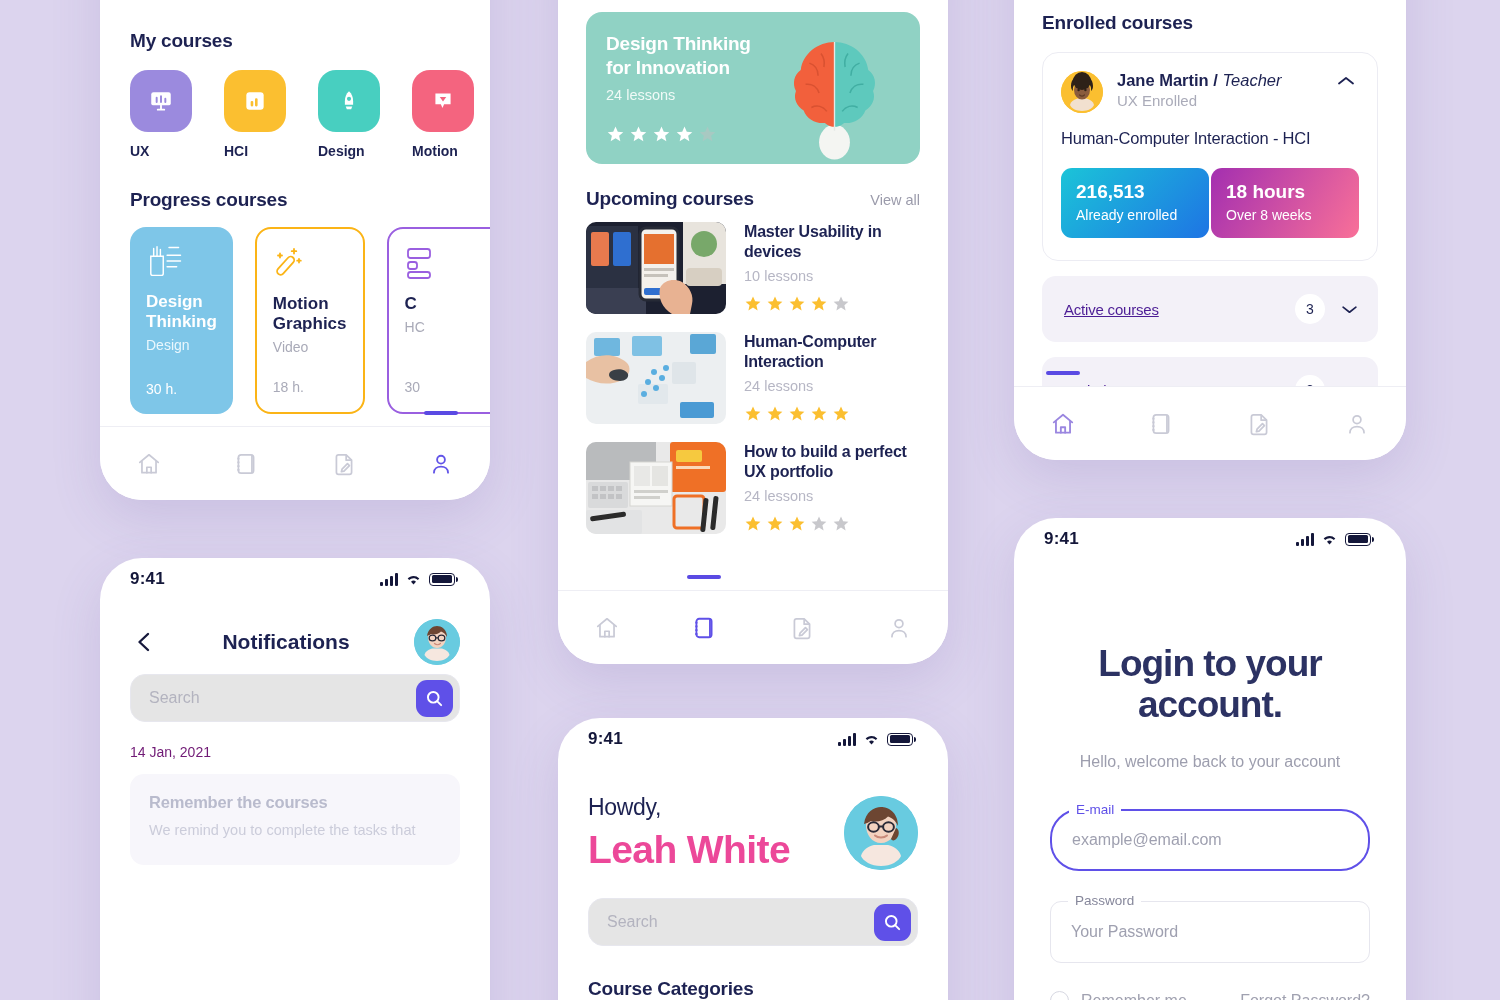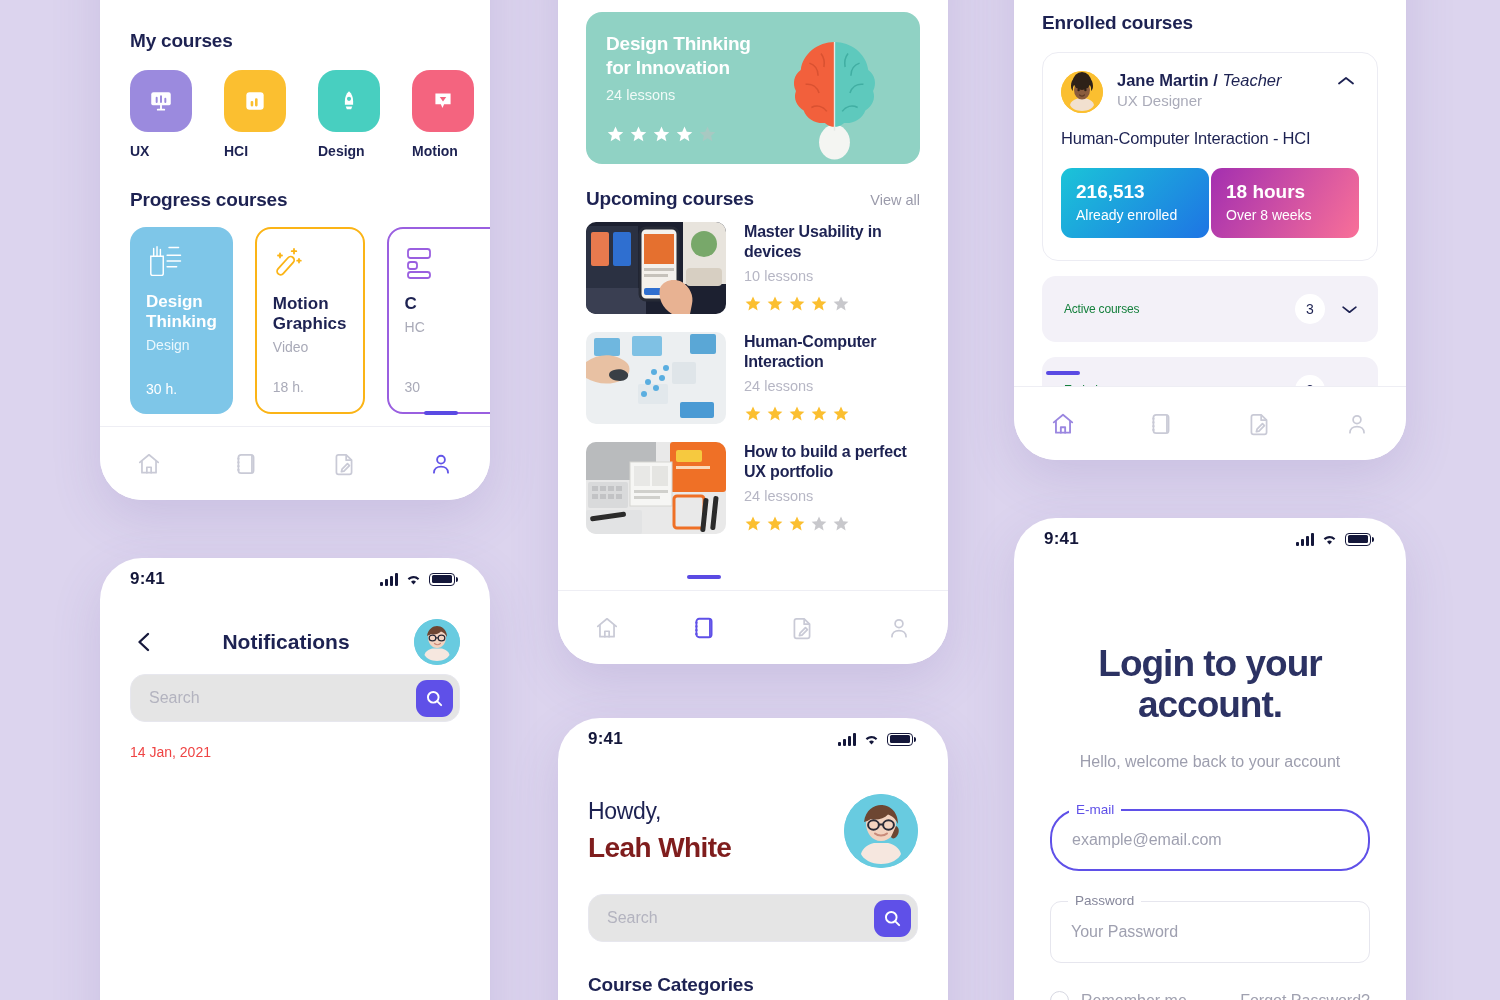--- a/index.html
+++ b/index.html
@@ -78,21 +78,21 @@
   .pcard .pc-sub { font-size: 14px; margin-top: 5px; }
   .pcard .pc-hours { font-size: 14px; margin-top: auto; }
 
   
   #p2 { left: 100px; top: 558px; width: 390px; height: 500px; }
   #p2 .body { padding: 10px 30px 0 30px; }
   .nav-head { display: flex; align-items: center; justify-content: space-between; height: 64px; }
   .nav-head h2 { font-size: 21px; font-weight: bold; color: #1d2252; }
   .back-btn { width: 28px; height: 28px; display: flex; align-items: center; justify-content: center;
               background: none; border: 0; cursor: pointer; }
-  .date-label { font-size: 14px; color: #ef4444; margin: 22px 0 14px; font-weight: 500; }
+  .date-label { font-size: 14px; color: #701a75; margin: 22px 0 14px; font-weight: 500; }
   .notif { background: #f3f1f8; border-radius: 14px; padding: 19px 19px 24px; margin-bottom: 17px; }
   .notif h4 { font-size: 16.5px; font-weight: bold; color: #1d2252; letter-spacing: -.2px; }
   .notif p { font-size: 14.5px; color: #6f7490; line-height: 1.55; margin-top: 7px; }
   .notif.faded { background: #f7f6fb; }
   .notif.faded h4 { color: #b9bbcd; }
   .notif.faded p { color: #cbccda; }
 
   
   #p3 { left: 558px; top: -88px; width: 390px; height: 752px; }
   #p3 .body { padding: 100px 28px 0 28px; }
@@ -107,38 +107,38 @@
   .course { display: flex; gap: 18px; margin-bottom: 18px; }
   .thumb { width: 140px; height: 92px; border-radius: 10px; flex: none; overflow: hidden; position: relative; }
   .course h4 { font-size: 16px; font-weight: bold; color: #1d2252; line-height: 1.24; letter-spacing: -.2px; }
   .course .lessons { font-size: 14.5px; color: #b6b6c4; margin: 6px 0 11px; }
 
   
   #p4 { left: 558px; top: 718px; width: 390px; height: 340px; }
   #p4 .body { padding: 12px 30px 0 30px; }
   .howdy-row { display: flex; align-items: center; justify-content: space-between; margin-top: 22px; }
   .howdy-row .h1 { font-size: 23px; color: #1d2252; font-weight: 500; letter-spacing: -.3px; }
-  .howdy-row .h2 { font-size: 28px; color: #7f1d1d; font-weight: bold; letter-spacing: -.6px; margin-top: 7px; }
+  .howdy-row .h2 { font-size: 39px; color: #ec4899; font-weight: bold; letter-spacing: -.6px; margin-top: 7px; }
 
   
   #p5 { left: 1014px; top: -130px; width: 392px; height: 590px; border-radius: 0 0 42px 42px; }
   #p5 .body { padding: 142px 28px 0 28px; }
   .teacher-card { border: 1.5px solid #ececf3; border-radius: 16px; padding: 18px 18px 22px; margin-top: 18px; }
   .teach-top { display: flex; align-items: flex-start; gap: 14px; }
   .teach-name { font-size: 16.5px; font-weight: bold; color: #1d2252; }
   .teach-name em { font-weight: normal; font-style: italic; }
   .teach-role { font-size: 15px; color: #aaabb9; margin-top: 2px; }
   .teach-course { font-size: 16.5px; color: #1d2252; margin-top: 16px; letter-spacing: -.2px; }
   .stat-row { display: flex; gap: 2px; margin-top: 20px; }
   .stat { flex: 1; border-radius: 11px; padding: 13px 15px 15px; color: #fff; }
   .stat .big { font-size: 19px; font-weight: bold; }
   .stat .small { font-size: 14px; margin-top: 4px; }
   .acc { background: #f3f1f8; border-radius: 14px; height: 66px; display: flex; align-items: center;
          justify-content: space-between; padding: 0 20px 0 22px; margin-top: 15px; }
-  .acc-title { font-size: 12px; color: #15803d; letter-spacing: -.2px; }
+  .acc-title { font-size: 15px; color: #4c1d95; letter-spacing: -.2px; text-decoration: underline; }
   .acc-right { display: flex; align-items: center; gap: 16px; }
   .badge { width: 30px; height: 30px; border-radius: 50%; background: #fff; display: flex;
            align-items: center; justify-content: center; font-size: 14px; color: #1d2252; }
 
   
   #p6 { left: 1014px; top: 518px; width: 392px; height: 540px; }
   #p6 .body { padding: 22px 36px 0 36px; }
   .login-h { font-size: 37px; font-weight: bold; color: #2c3263; text-align: center;
              line-height: 1.1; letter-spacing: -1px; margin-top: 62px; }
   .login-sub { font-size: 16px; color: #9d9eae; text-align: center; margin-top: 28px; }
@@ -325,20 +325,24 @@
       <button class="searchbtn">
         <svg width="19" height="19" viewBox="0 0 20 20" fill="none" stroke="#fff" stroke-width="2" stroke-linecap="round">
             <circle cx="8.7" cy="8.7" r="5.6"></circle>
             <path d="M13 13l4 4"></path>
           </svg>
       </button>
     </div>
 
     <div class="date-label">14 Jan, 2021</div>
 
+    <div class="notif faded">
+      <h4>Remember the courses</h4>
+      <p>We remind you to complete the tasks that</p>
+    </div>
   </div>
 </div>
 
 <div class="phone" id="p3">
   <div class="body">
     <div class="hero">
       <h3 style="white-space:pre-line;width:190px">Design Thinking
 for Innovation</h3>
       <div class="hero-sub">24 lessons</div>
       <div class="stars">
@@ -624,21 +628,21 @@
             <circle cx="24.4" cy="19" r="1.2" fill="#2e2118"></circle>
             <path d="M18.6 24c1.5 1.3 3.3 1.3 4.8 0" stroke="#5c3a24" stroke-width="1.2" fill="none" stroke-linecap="round"></path>
           </svg>
         </div>
         <div style="flex:1">
           <div class="teach-name">
             <span>Jane Martin</span>
             <span>/</span>
             <em>Teacher</em>
           </div>
-          <div class="teach-role">UX Designer</div>
+          <div class="teach-role">UX Enrolled</div>
         </div>
         <button style="background:none;border:0;cursor:pointer;padding:4px">
           <svg width="18" height="12" viewBox="0 0 18 12" fill="none" stroke="#1d2252" stroke-width="1.8" stroke-linecap="round" stroke-linejoin="round">
               <path d="M2 8.5 9 3l7 5.5"></path>
             </svg>
         </button>
       </div>
 
       <div class="teach-course">Human-Computer Interaction - HCI</div>
 

